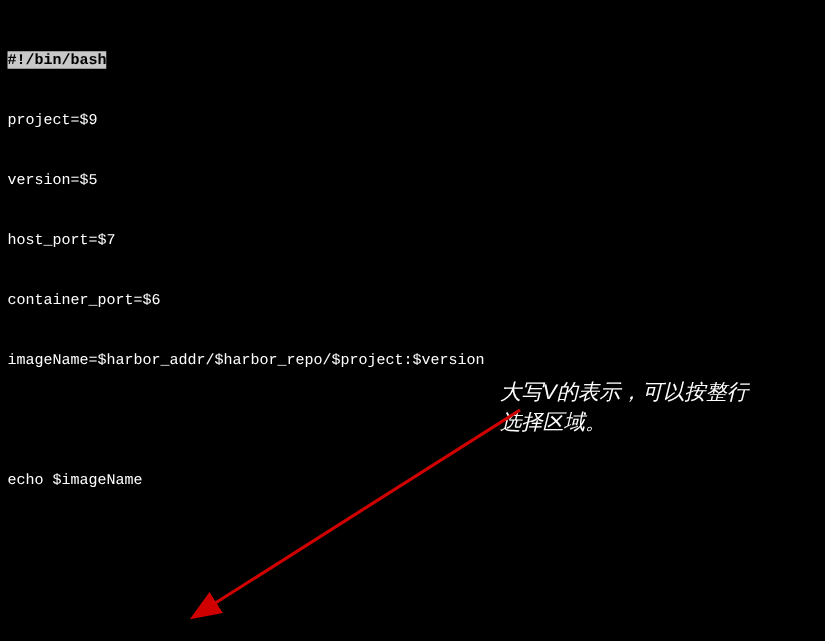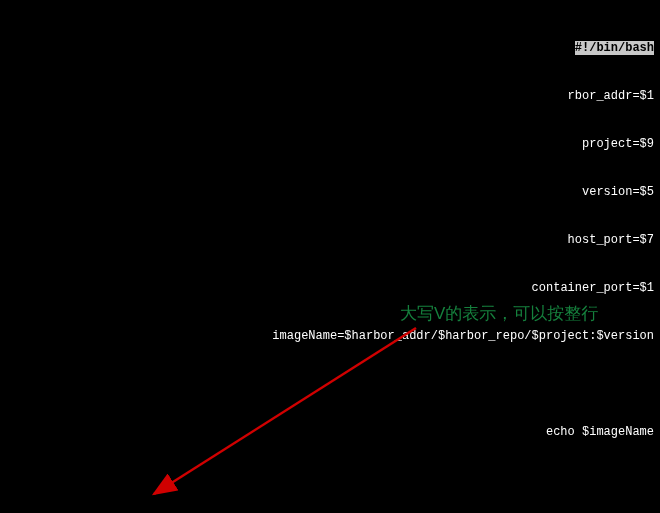--- a/index.html
+++ b/index.html
@@ -15,58 +15,57 @@
     overflow: hidden;
     position: relative;
   }
   .terminal {
     padding: 8px 6px;
     white-space: pre;
     position: relative;
   }
   .line {
     min-height: 16px;
-    text-align: right;
   }
   .hl {
     background: #c8c8c8;
     color: #000;
     font-weight: bold;
   }
   .annotation {
     position: absolute;
     right: 20px;
     top: 302px;
-    color: #15803d;
+    color: #ffffff;
     font-family: "Helvetica Neue", Arial, sans-serif;
     font-size: 17px;
     line-height: 24px;
     text-align: left;
     white-space: normal;
     width: 240px;
+    font-style: italic;
   }
   .arrow-svg {
     position: absolute;
     left: 0;
     top: 0;
     width: 660px;
     height: 513px;
     pointer-events: none;
   }
 </style>
 </head>
 <body>
 
 <div class="terminal">
   <div class="line"><span class="hl">#!/bin/bash</span></div>
-  <div class="line">rbor_addr=$1</div>
   <div class="line">project=$9</div>
   <div class="line">version=$5</div>
   <div class="line">host_port=$7</div>
-  <div class="line">container_port=$1</div>
+  <div class="line">container_port=$6</div>
   <div class="line">imageName=$harbor_addr/$harbor_repo/$project:$version</div>
   <div class="line"></div>
   <div class="line">echo $imageName</div>
   
   
   
   
   
   
   
@@ -83,20 +82,21 @@
   
   
   
   
   
   
 </div>
 
 <div class="annotation">
   <div>大写V的表示，可以按整行</div>
+  <div>选择区域。</div>
 </div>
 
 <svg class="arrow-svg" viewBox="0 0 660 513">
   <defs>
     <marker id="ah" markerWidth="10" markerHeight="8" refX="9" refY="4" orient="auto">
       <polygon points="0 0, 10 4, 0 8" fill="#d00000"></polygon>
     </marker>
   </defs>
   <line x1="416" y1="328" x2="154" y2="494" stroke="#d00000" stroke-width="2.5" marker-end="url(#ah)"></line>
 </svg>

